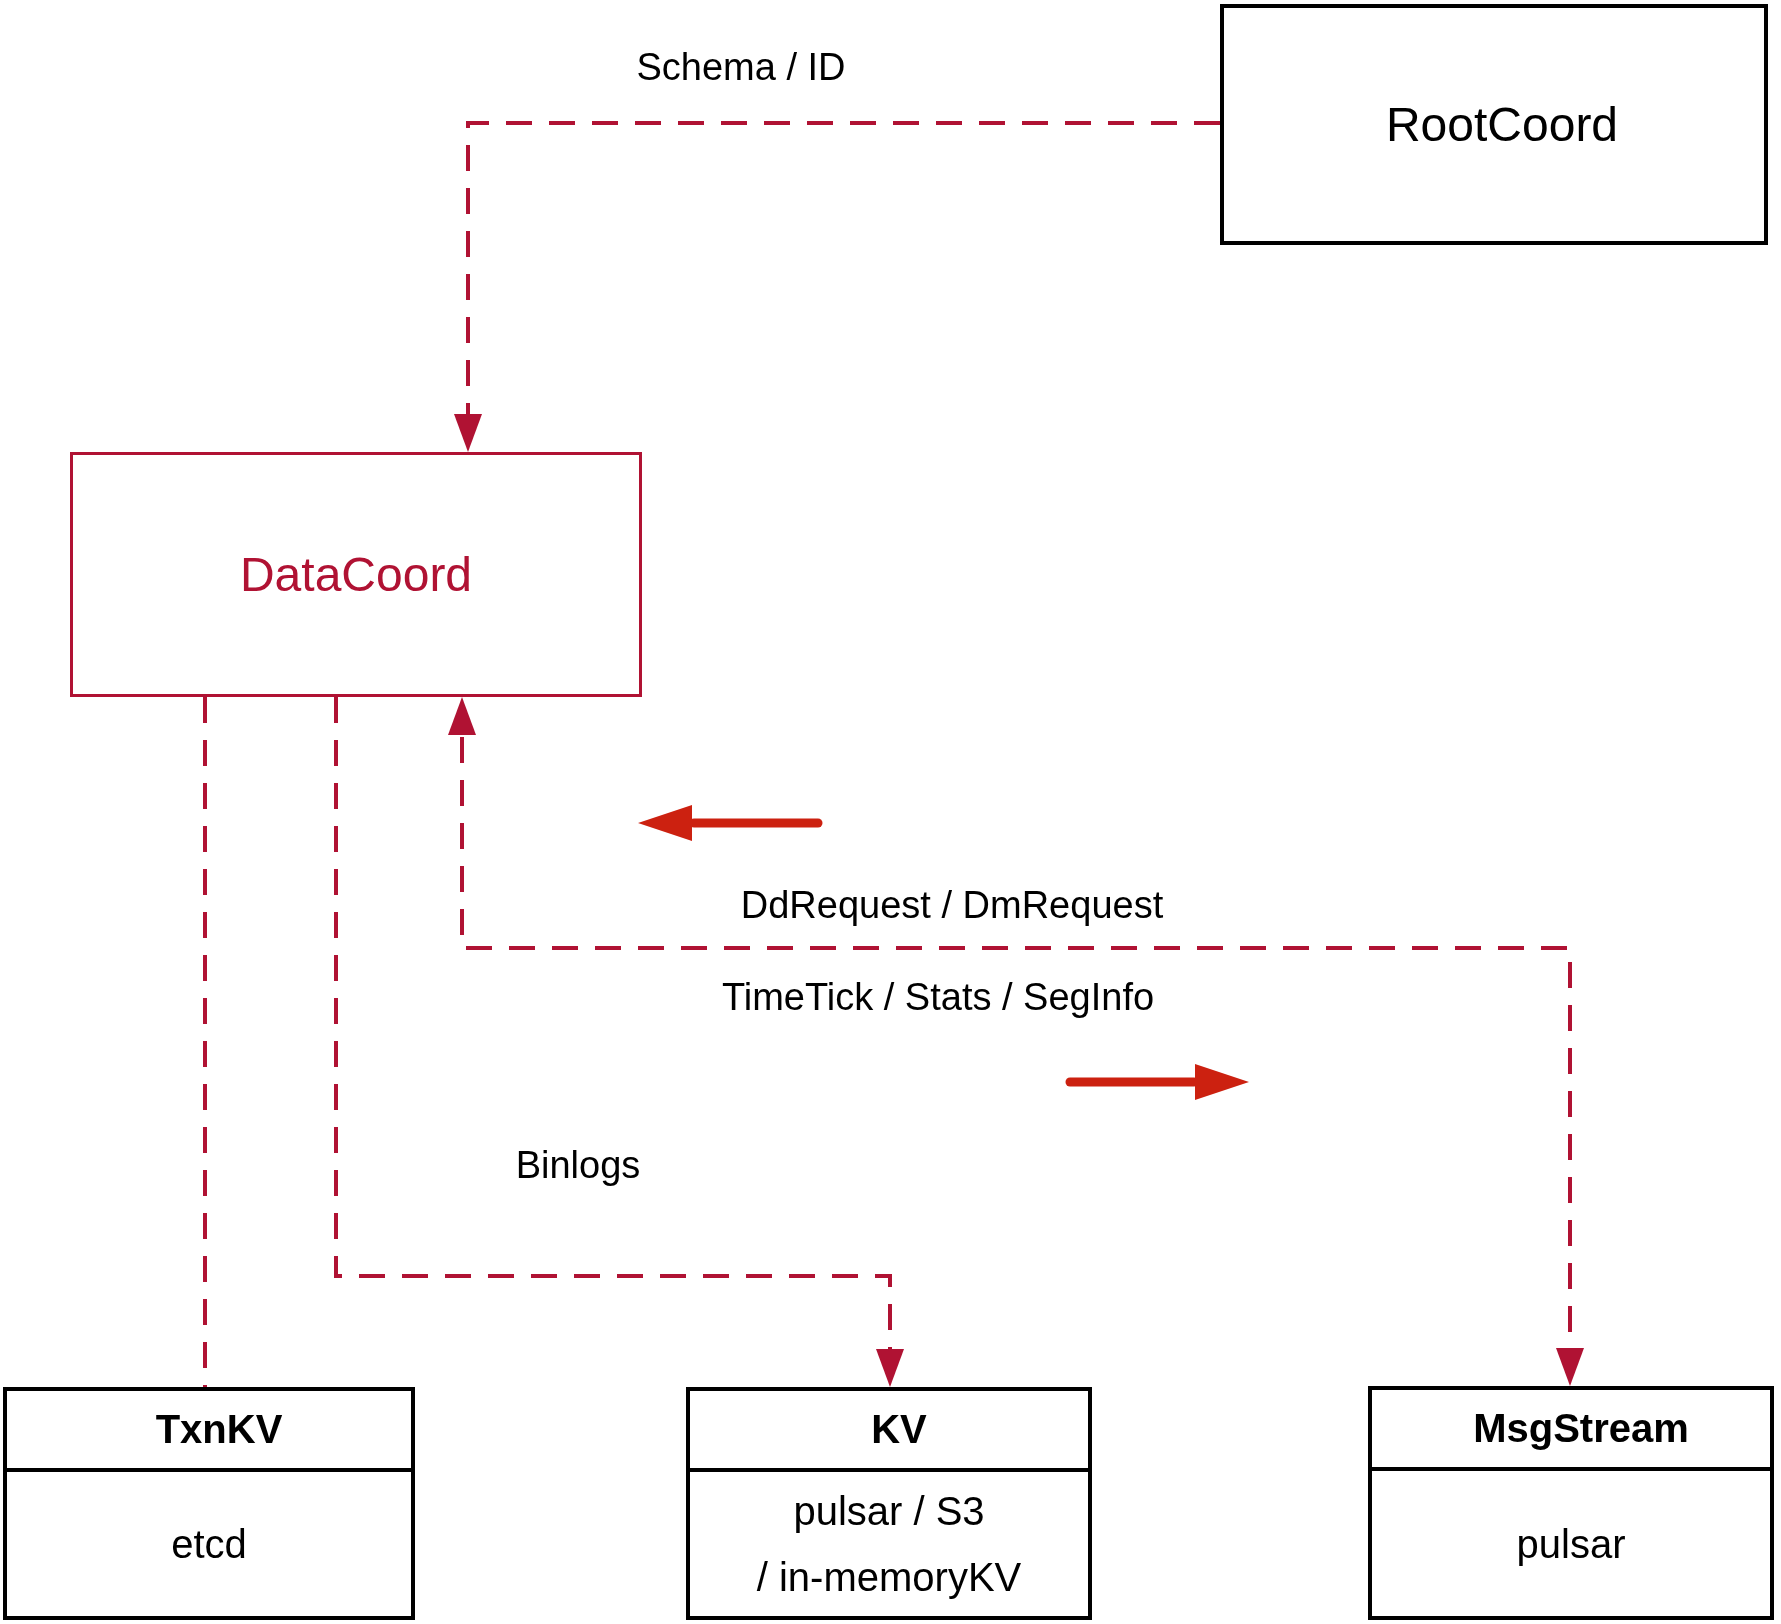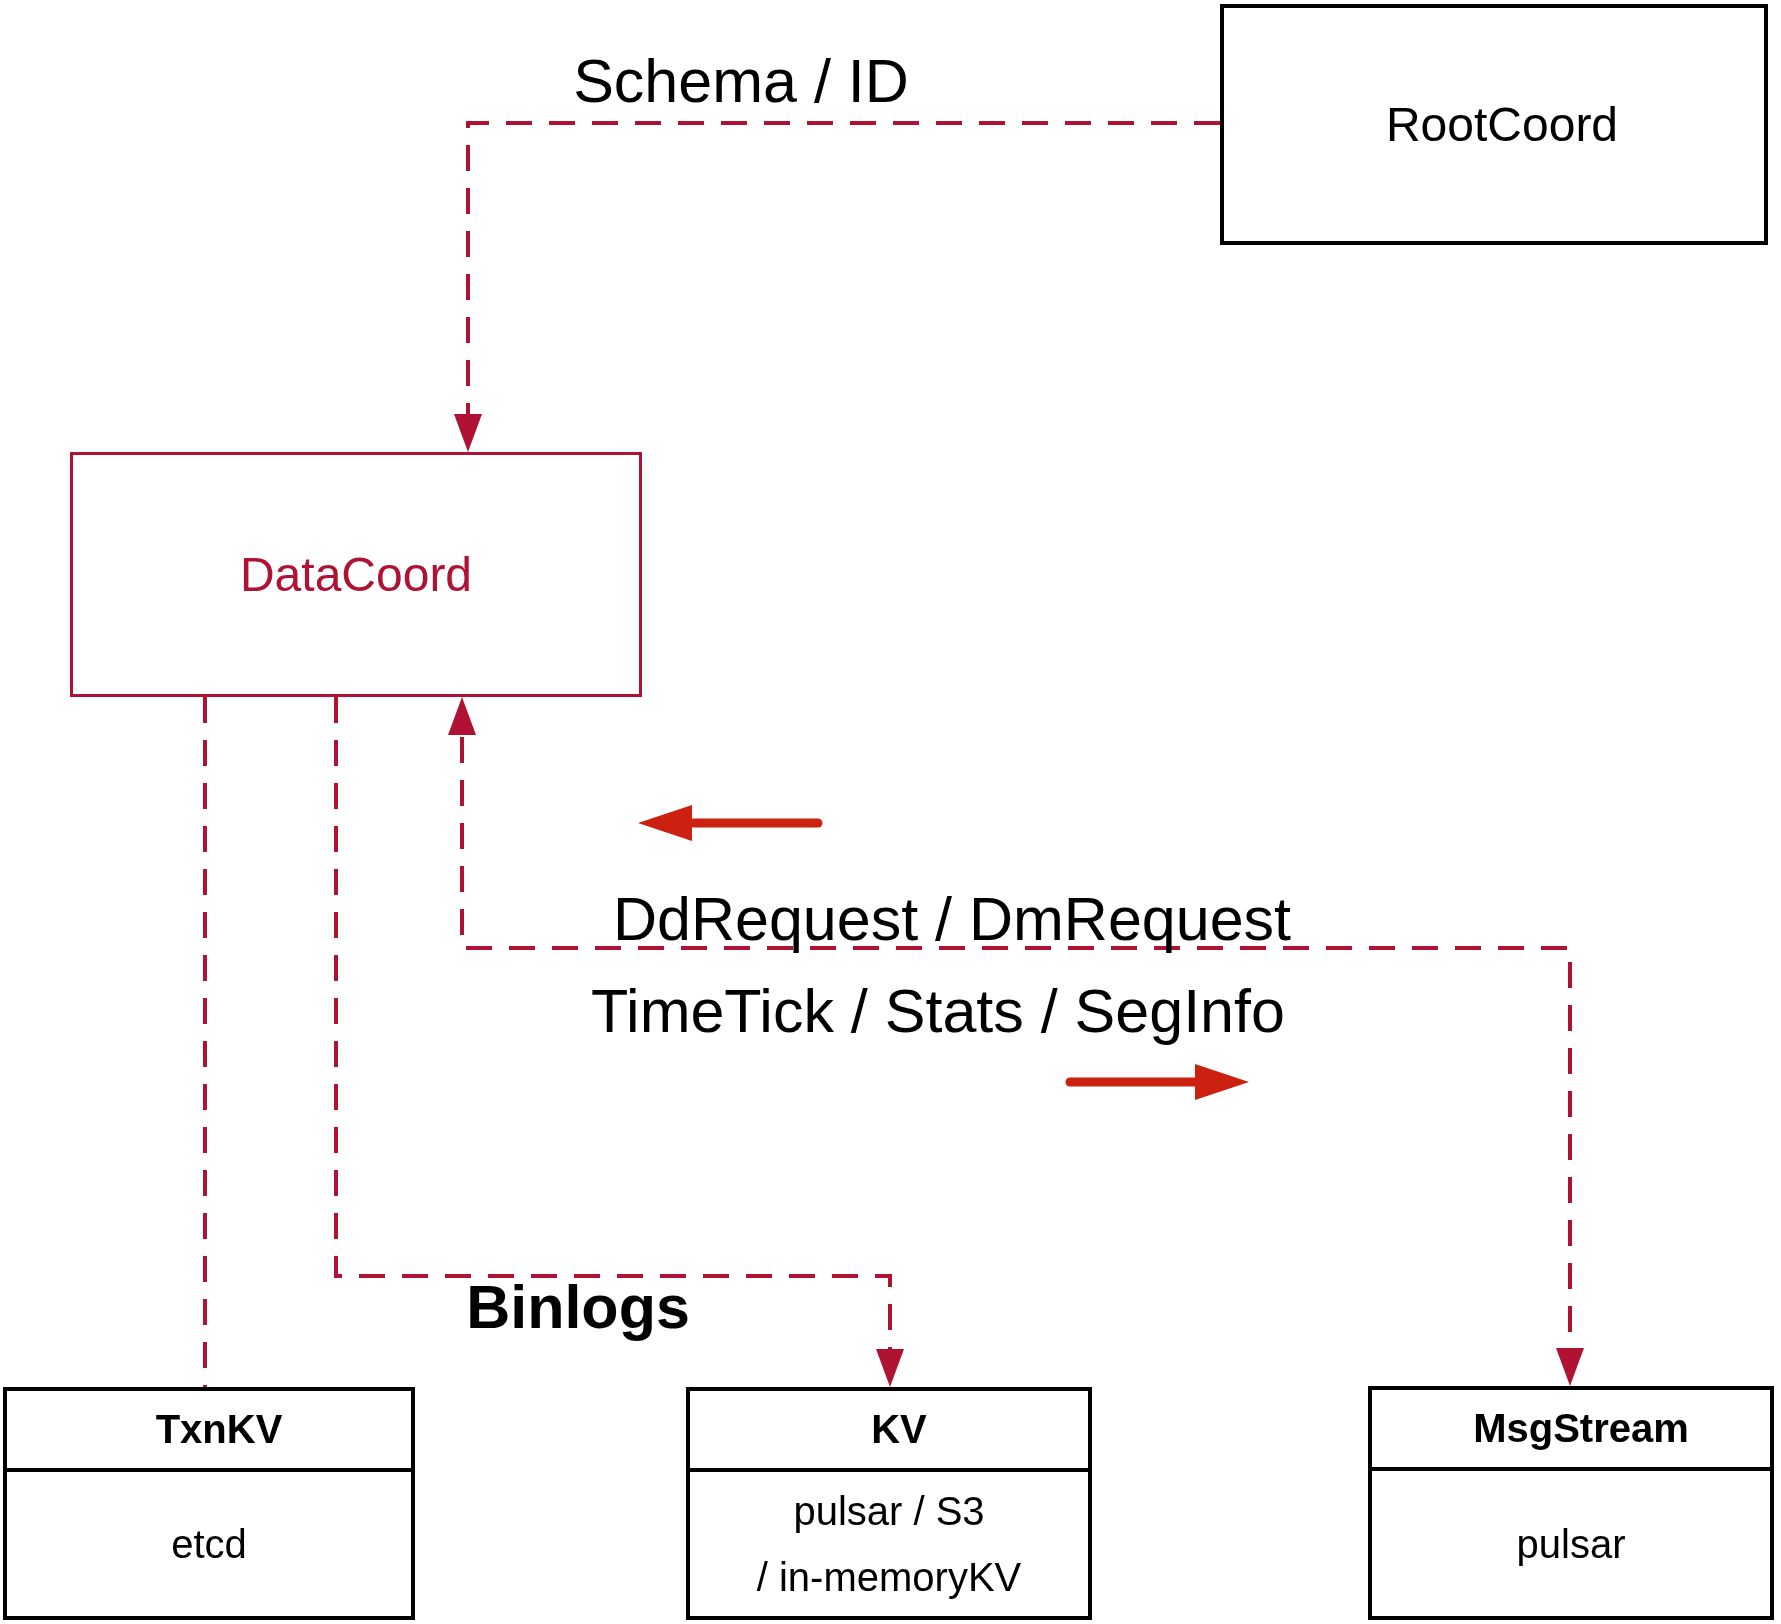--- a/index.html
+++ b/index.html
@@ -47,21 +47,21 @@
   }
   .store .bd{
     flex:1;
     display:flex;flex-direction:column;align-items:center;justify-content:center;
     font-size:40px;color:#000;line-height:66px;text-align:center;
   }
   .edge-label{
     position:absolute;
     transform:translateX(-50%);
     white-space:nowrap;
-    font-size:61px;color:#000;
+    font-size:38px;color:#000;
   }
 </style>
 </head>
 <body>
 
 <div class="canvas">
 
   <svg class="wires" viewBox="0 0 1781 1624">
 
     <polyline class="dashed" points="1220,123 468,123 468,414"></polyline>
@@ -112,15 +112,15 @@
       <span>pulsar</span>
     </div>
   </div>
 
   <div class="edge-label" style="left:741px;top:46px;">Schema / ID</div>
 
   <div class="edge-label" style="left:952px;top:876px;margin-top:8px;">DdRequest / DmRequest</div>
 
   <div class="edge-label" style="left:938px;top:976px;">TimeTick / Stats / SegInfo</div>
 
-  <div class="edge-label" style="left:578px;top:1272px;font-weight:bold;">Binlogs</div>
+  <div class="edge-label" style="left:578px;top:1144px;">Binlogs</div>
 
 </div>
 
 </body></html>

